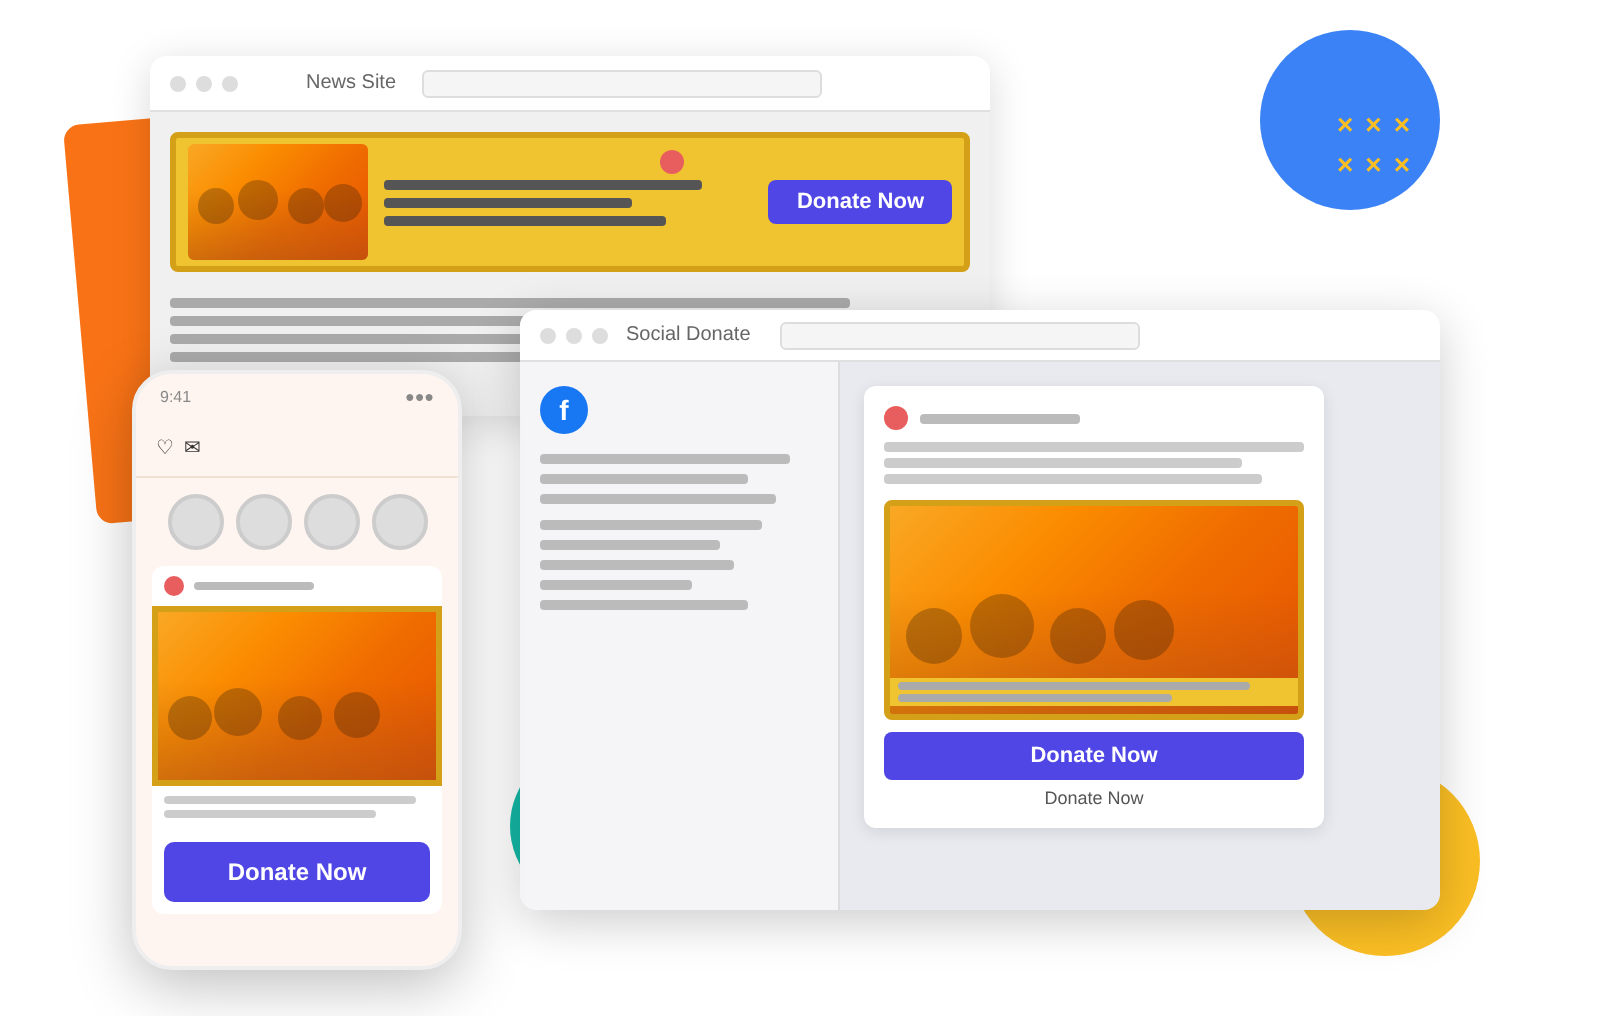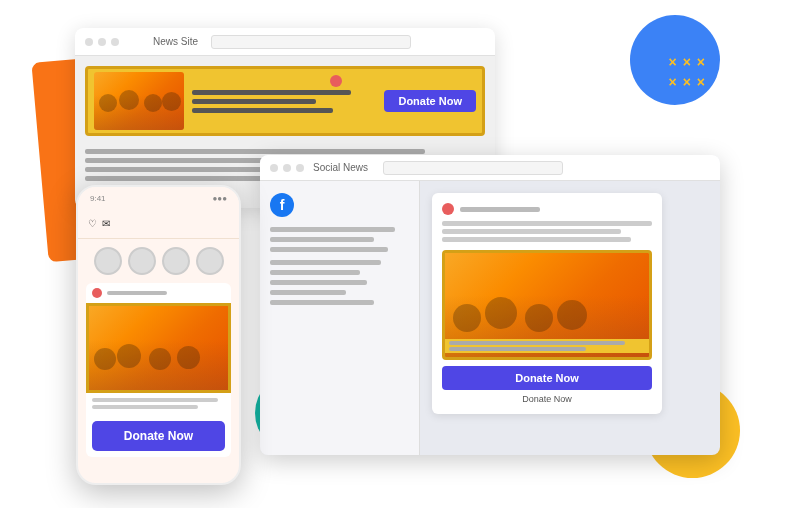--- a/index.html
+++ b/index.html
@@ -224,21 +224,21 @@
       font-size: 9px;
       color: #555;
       text-align: center;
       margin-top: 4px;
     }
 
     
     .phone {
       position: absolute;
       top: 185px;
-      left: 76px;
+      left: 66px;
       width: 165px;
       height: 300px;
       background: #fff5f0;
       border-radius: 20px;
       box-shadow: 0 8px 30px rgba(0,0,0,0.25);
       z-index: 4;
       overflow: hidden;
       border: 2px solid #eee;
     }
     .phone-status {
@@ -498,21 +498,21 @@
         <div class="news-line" style="width:60%;"></div>
       </div>
     </div>
   </div>
 
   <div class="browser-social">
     <div class="social-bar">
       <div class="browser-dot"></div>
       <div class="browser-dot"></div>
       <div class="browser-dot"></div>
-      <span class="social-title">Social News</span>
+      <span class="social-title">Social Donate</span>
       <div class="browser-url-bar" style="width:180px;margin-left:10px;"></div>
     </div>
     <div class="social-content">
 
       <div class="social-left">
         <div class="fb-logo">f</div>
         <div class="sidebar-line" style="width:90%;"></div>
         <div class="sidebar-line" style="width:75%;"></div>
         <div class="sidebar-line" style="width:85%;"></div>
         <div style="margin-top:8px;">

